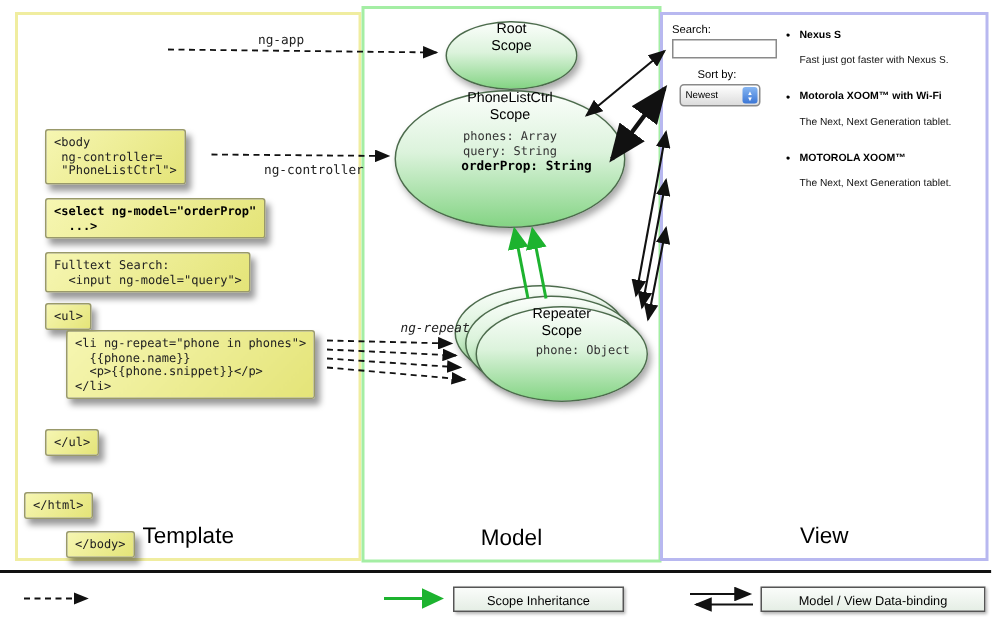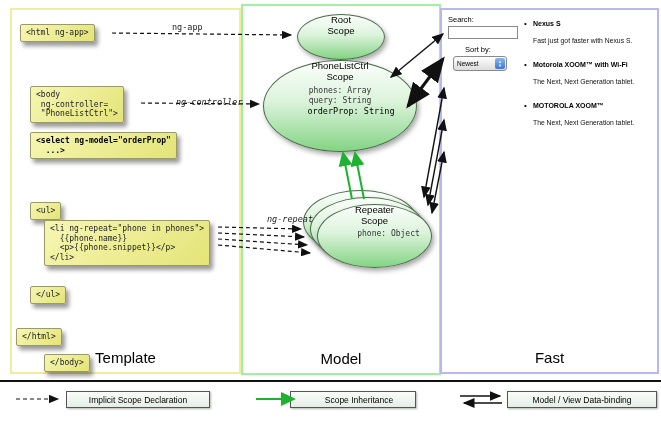--- a/index.html
+++ b/index.html
@@ -28,27 +28,27 @@
          box-shadow:2px 3px 5px rgba(0,0,0,.35);
          display:flex;flex-direction:column;align-items:center;justify-content:flex-start;
          text-align:center;}
   .scope-root{left:297px;top:14px;width:86px;height:44px;}
   .scope-plc{left:263px;top:60px;width:152px;height:90px;}
   .rep-back{left:303px;top:190px;width:113px;height:62px;}
   .rep-mid{left:310px;top:197px;width:113px;height:62px;}
   .rep-front{left:317px;top:204px;width:113px;height:62px;}
   .scope-title{font:9.5px/10.5px "Liberation Sans",sans-serif;color:#000;white-space:pre-line;}
   .scope-props{margin-top:4px;font:8px/10px "DejaVu Sans Mono",monospace;color:#333;}
-  .scope-props .boldprop{font-weight:normal;color:#000;font-size:8.5px;margin-left:22px;}
+  .scope-props .boldprop{font-weight:bold;color:#000;font-size:8.5px;margin-left:22px;}
   .scope-prop-single{margin-top:3px;font:8px/10px "DejaVu Sans Mono",monospace;color:#333;margin-left:28px;}
 
   
   .arrow-label{position:absolute;z-index:6;font:8.5px "DejaVu Sans Mono",monospace;color:#222;padding-left:20px;}
   .lbl-ngapp{left:152px;top:22px;}
-  .lbl-ngcontroller{left:156px;top:97px;font-style:italic;}
+  .lbl-ngcontroller{left:156px;top:109px;}
   .lbl-ngrepeat{left:247px;top:214px;font-style:italic;}
 
   
   .vw-label{position:absolute;z-index:3;font-size:7.5px;color:#000;}
   .search-label{left:448px;top:15px;}
   .sort-label{left:453px;top:45px;margin-left:12px;}
   .search-input{position:absolute;left:448px;top:26px;width:64px;height:11px;z-index:3;
                 border:1px solid #8a8a8a;background:#fff;font-size:7px;padding:0 2px;}
   .sort-select{position:absolute;left:453px;top:56px;width:52px;height:13px;z-index:3;
                border:1px solid #8a8a8a;border-radius:3px;display:flex;align-items:center;
@@ -65,21 +65,21 @@
   .phone-list li::before{content:"•";position:absolute;left:0;top:-1px;font-size:8px;color:#000;}
   .phone-name{font-size:7px;font-weight:bold;color:#000;margin:0 0 9px 0;line-height:8px;}
   .phone-snippet{font-size:6.8px;color:#111;margin:0;line-height:8px;}
 
   
   .separator{position:absolute;left:0;top:380px;width:661px;height:2px;background:#111;z-index:4;}
   .legend-box{position:absolute;top:391px;height:15px;z-index:4;border:1px solid #555;
               background:linear-gradient(#fafcfa,#e5eee5);box-shadow:1px 1px 2px rgba(0,0,0,.3);
               font-size:8.5px;color:#000;display:flex;align-items:center;justify-content:center;}
   .legend-implicit{left:66px;width:142px;}
-  .legend-inheritance{left:290px;width:112px;padding-left:12px;}
+  .legend-inheritance{left:302px;width:112px;}
   .legend-binding{left:507px;width:148px;}
 
   
   .overlay{position:absolute;left:0;top:0;width:661px;height:425px;z-index:5;pointer-events:none;}
   .dash{stroke:#111;stroke-width:1.2;stroke-dasharray:4 3;fill:none;}
   .green{stroke:#1db32f;stroke-width:2;fill:none;}
   .bind{stroke:#111;stroke-width:1.4;fill:none;}
   .bind-thick{stroke:#111;stroke-width:3;fill:none;}
 </style>
 </head>
@@ -87,29 +87,30 @@
 
 <div class="stage">
 
   <div class="col col-template">
     <div class="col-label">Template</div>
   </div>
   <div class="col col-model">
     <div class="col-label">Model</div>
   </div>
   <div class="col col-view">
-    <div class="col-label">Fast</div>
-  </div>
-
-  <pre class="note" style="left:20px;top:24px;">&lt;html ng-app&gt;</pre>
+    <div class="col-label">View</div>
+  </div>
+
   <pre class="note" style="left:30px;top:86px;">&lt;body
  ng-controller=
  "PhoneListCtrl"&gt;</pre>
   <pre class="note bold" style="left:30px;top:132px;">&lt;select ng-model="orderProp"
   ...&gt;</pre>
+  <pre class="note" style="left:30px;top:168px;">Fulltext Search:
+  &lt;input ng-model="query"&gt;</pre>
   <pre class="note" style="left:30px;top:202px;">&lt;ul&gt;</pre>
   <pre class="note" style="left:44px;top:220px;">&lt;li ng-repeat="phone in phones"&gt;
   {{phone.name}}
   &lt;p&gt;{{phone.snippet}}&lt;/p&gt;
 &lt;/li&gt;</pre>
   <pre class="note" style="left:30px;top:286px;">&lt;/ul&gt;</pre>
   <pre class="note" style="left:44px;top:306px;margin-top:48px;">&lt;/body&gt;</pre>
   <pre class="note" style="left:16px;top:328px;">&lt;/html&gt;</pre>
 
   <div class="scope scope-root">
@@ -159,23 +160,20 @@
       <div class="phone-name">Motorola XOOM™ with Wi-Fi</div>
       <div class="phone-snippet">The Next, Next Generation tablet.</div>
     </li>
     <li>
       <div class="phone-name">MOTOROLA XOOM™</div>
       <div class="phone-snippet">The Next, Next Generation tablet.</div>
     </li>
   </ul>
 
   <div class="separator"></div>
-  <div class="legend-box legend-implicit">
-    <span>Implicit Scope Declaration</span>
-  </div>
   <div class="legend-box legend-inheritance">
     <span>Scope Inheritance</span>
   </div>
   <div class="legend-box legend-binding">
     <span>Model / View Data-binding</span>
   </div>
 
   <svg class="overlay" viewBox="0 0 661 425" xmlns="http://www.w3.org/2000/svg">
     <defs>
       <marker id="mb" markerWidth="9" markerHeight="7" refX="7.5" refY="3.5" orient="auto-start-reverse">

